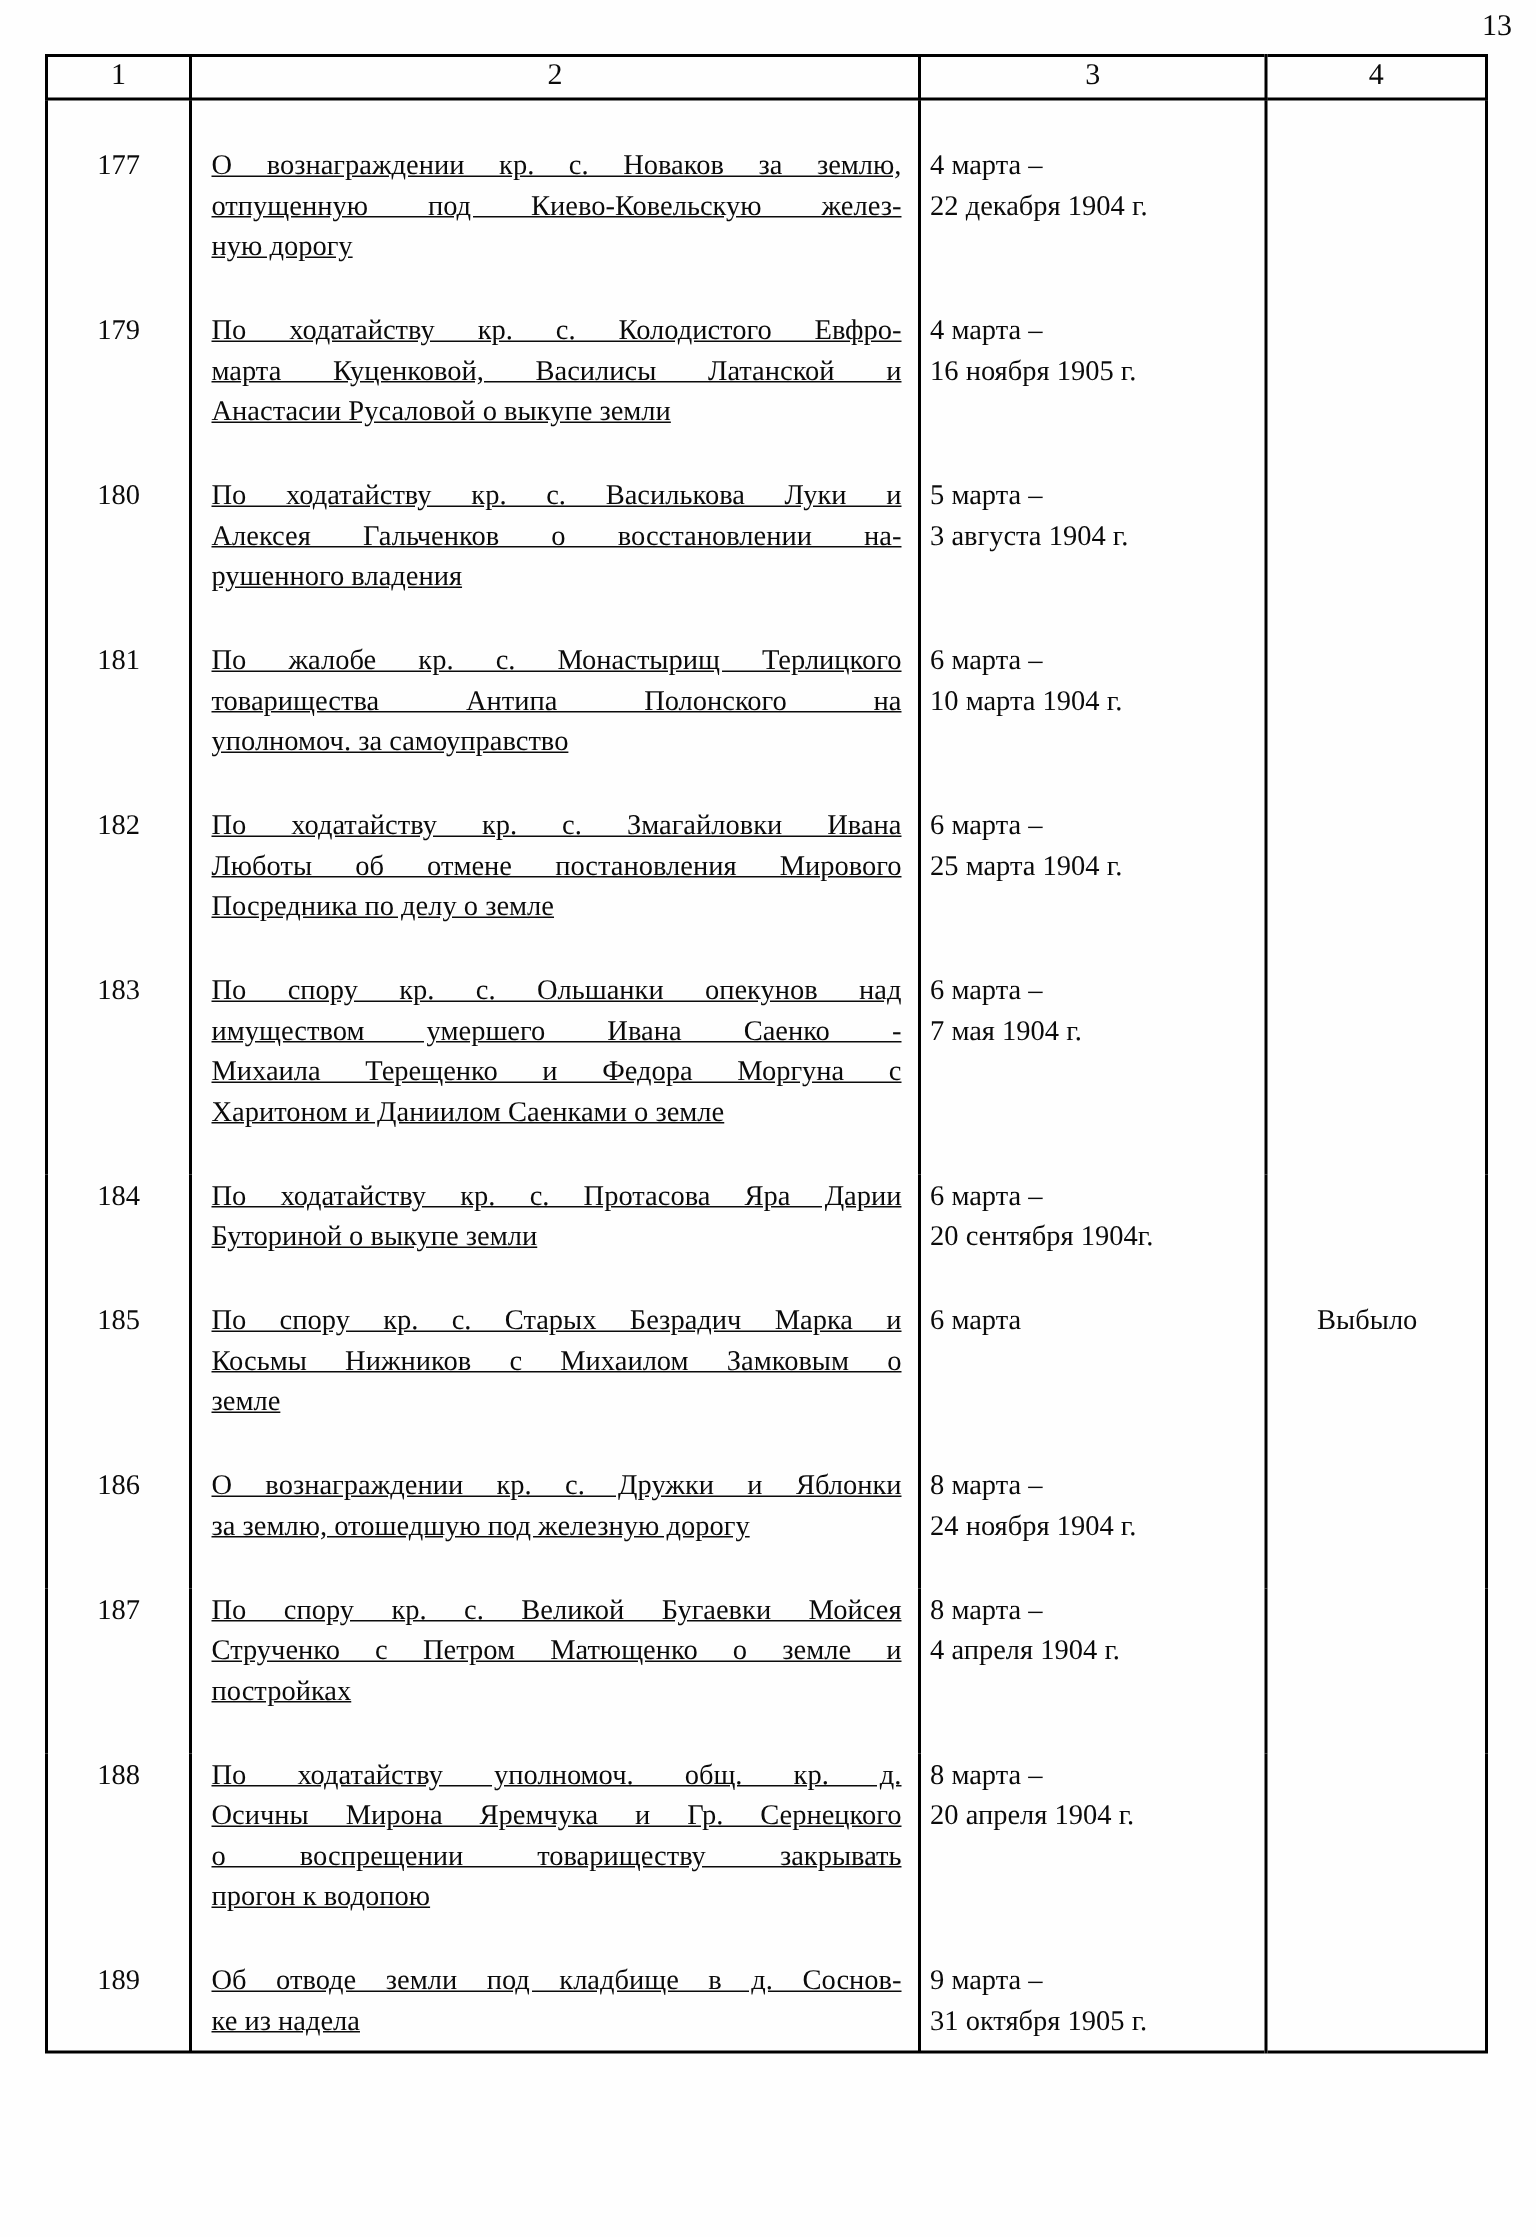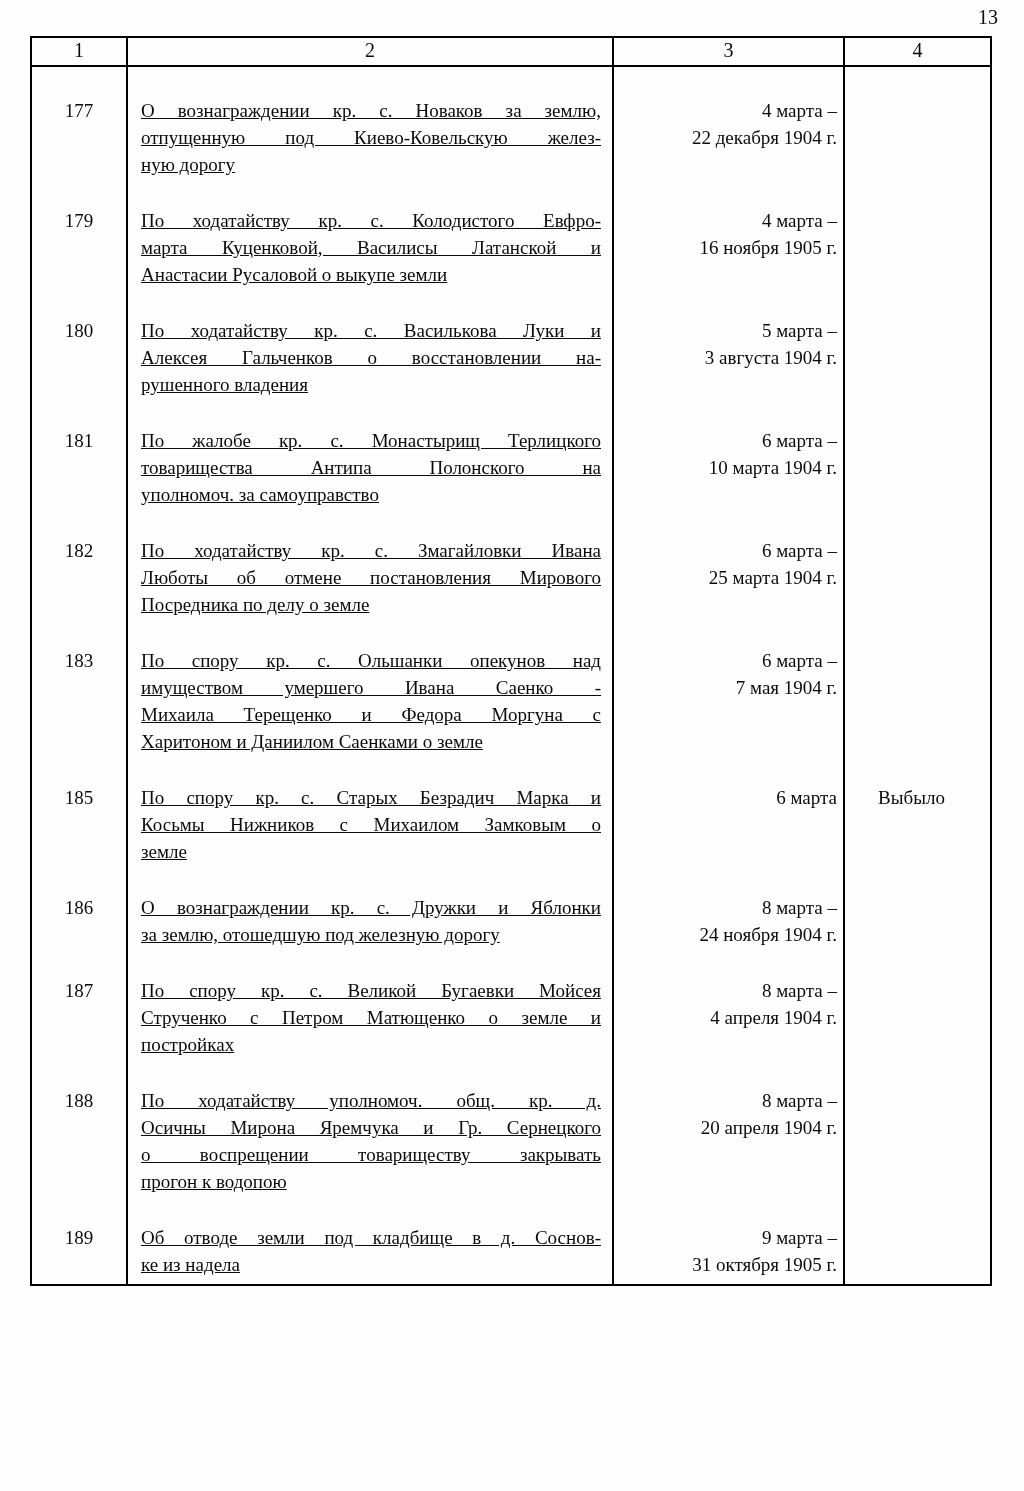--- a/index.html
+++ b/index.html
@@ -17,21 +17,21 @@
   .page {
     position: relative;
     width: 1024px;
     height: 1491px;
     overflow: hidden;
     background: #fefefe;
   }
   .page-number {
     position: absolute;
     top: 5px;
-    right: 26px;
+    right: 16px;
     font-size: 20px;
     line-height: 24px;
   }
   table.register {
     position: absolute;
     top: 36px;
     left: 30px;
     width: 960px;
     border-collapse: collapse;
     table-layout: fixed;
@@ -60,21 +60,21 @@
   tbody tr:last-child td { padding-bottom: 6px; }
   td.c1 { text-align: center; }
   td.c2 { padding-left: 13px; padding-right: 11px; text-decoration: underline; }
   .case-line {
     text-align: justify;
     text-align-last: justify;
   }
   .case-line.last {
     text-align-last: left;
   }
-  td.c3 { text-align: right; padding-left: 6px; padding-right: 6px; }
+  td.c3 { text-align: left; padding-left: 6px; padding-right: 6px; }
   td.c4 { text-align: center; padding-left: 4px; padding-right: 16px; }
 </style>
 </head>
 <body>
 
 <div class="page">
 
   <div class="page-number">13</div>
 
   <table class="register">
@@ -172,20 +172,32 @@
             <div class="case-line">Михаила Терещенко и Федора Моргуна с</div>
             <div class="case-line last">Харитоном и Даниилом Саенками о земле</div>
           </td>
     <td class="c3">
             <div class="date-line">6 марта –</div>
             <div class="date-line">7 мая 1904 г.</div>
           </td>
     <td class="c4"></td>
   </tr>
 
+  <tr>
+    <td class="c1">184</td>
+    <td class="c2">
+            <div class="case-line">По ходатайству кр. с. Протасова Яра Дарии</div>
+            <div class="case-line last">Буториной о выкупе земли</div>
+          </td>
+    <td class="c3">
+            <div class="date-line">6 марта –</div>
+            <div class="date-line">20 сентября 1904г.</div>
+          </td>
+    <td class="c4"></td>
+  </tr>
 
   <tr>
     <td class="c1">185</td>
     <td class="c2">
             <div class="case-line">По спору кр. с. Старых Безрадич Марка и</div>
             <div class="case-line">Косьмы Нижников с Михаилом Замковым о</div>
             <div class="case-line last">земле</div>
           </td>
     <td class="c3">
             <div class="date-line">6 марта</div>

